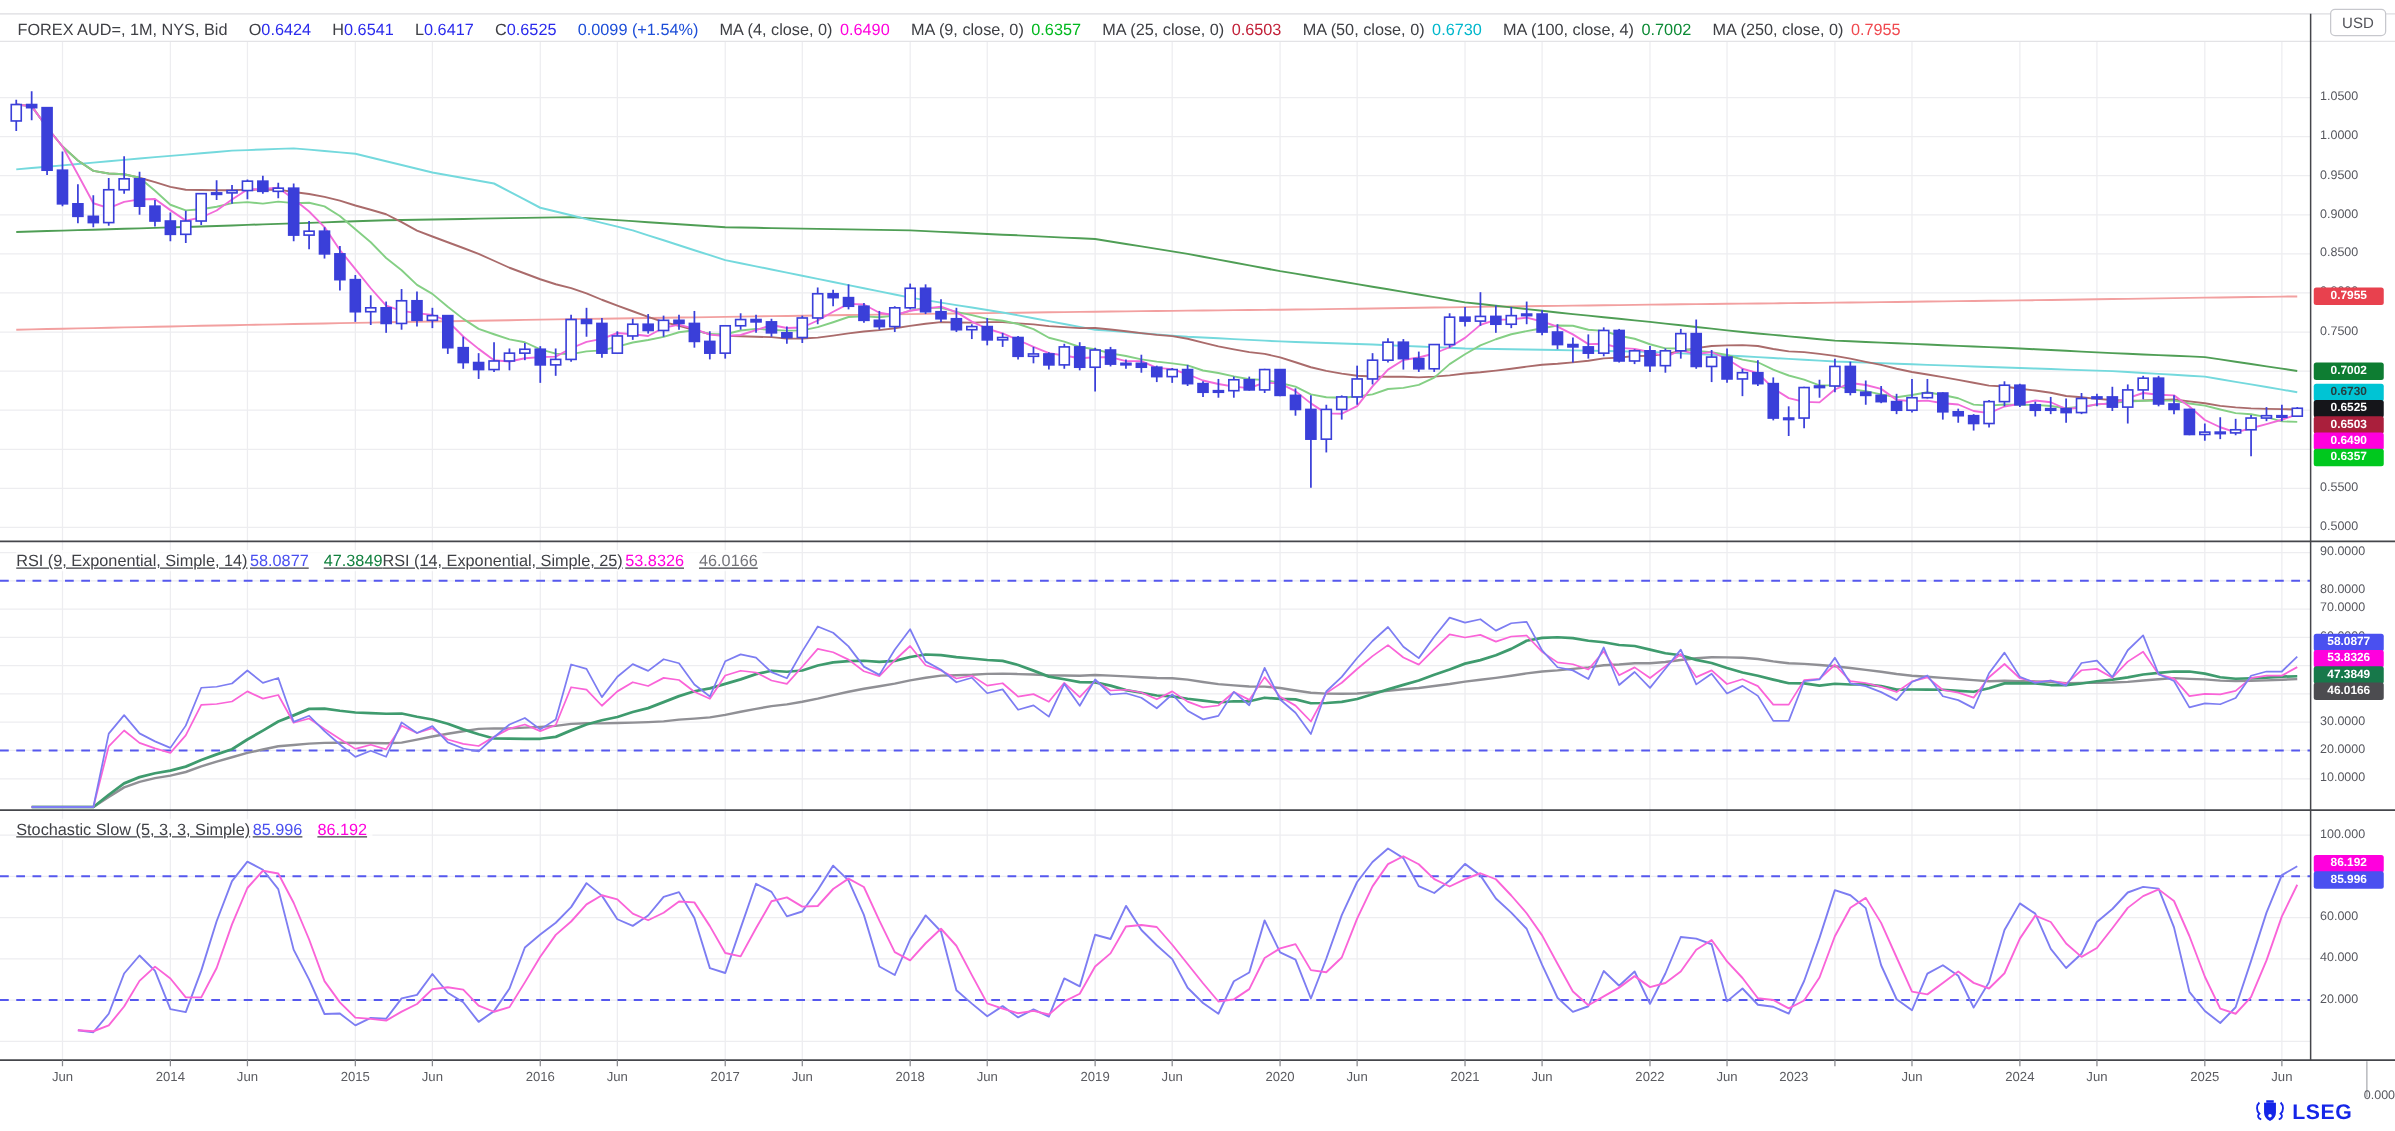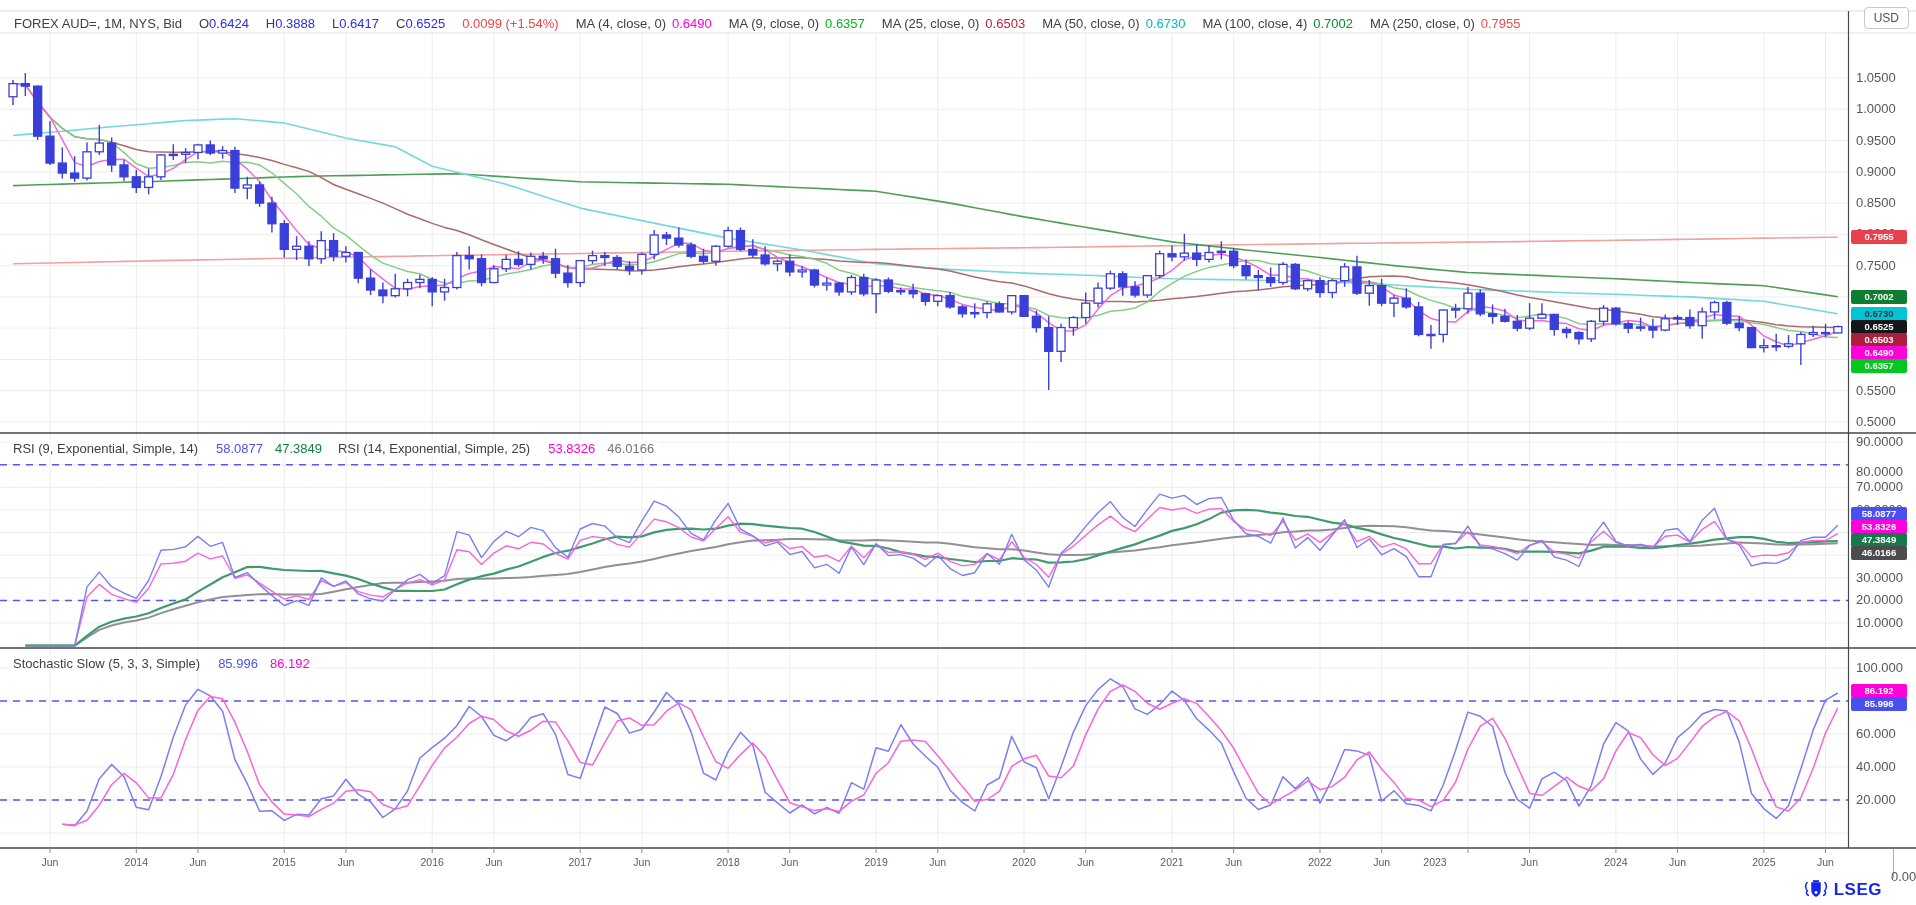--- a/index.html
+++ b/index.html
@@ -4,32 +4,32 @@
 <style>
   html,body{margin:0;padding:0;background:#fff;}
   #app{position:relative;width:1916px;height:905px;background:#fff;overflow:hidden;
        font-family:"Liberation Sans","DejaVu Sans",sans-serif;-webkit-font-smoothing:antialiased;}
   #chart-svg{position:absolute;left:0;top:0;}
   
   #header{position:absolute;left:14px;top:11px;height:24px;display:flex;align-items:center;gap:17px;
           font-size:13px;color:#3f4045;white-space:nowrap;z-index:5;}
   .q-pair .pfx{color:#3f4045;}
   .q-pair .val{color:#2b2bec;}
-  .chg{color:#ef4444;}
+  .chg{color:#1d4ed8;}
   .ma-item{display:flex;gap:6px;}
   
   #usd-btn{position:absolute;right:7px;top:7px;padding:3px 9px;border:1px solid #c7c8cd;border-radius:4px;
            font-size:12px;color:#53545a;background:#fff;z-index:6;cursor:pointer;}
   
-  .panel-legend{position:absolute;left:13px;display:flex;gap:16px;font-size:13px;color:#3f4045;
-                white-space:nowrap;z-index:5;background:rgba(255,255,255,.75);padding:1px 4px 1px 0;}
+  .panel-legend{position:absolute;left:13px;display:flex;font-size:13px;color:#3f4045;
+                white-space:nowrap;z-index:5;background:rgba(255,255,255,.75);padding:1px 4px 1px 0;text-decoration:underline;}
   .panel-legend .vals{display:flex;gap:12px;margin-left:2px;}
   
   #axis-col{position:absolute;left:1848px;top:0;width:68px;height:848px;z-index:4;}
-  .ytick{position:absolute;left:8px;height:14px;line-height:14px;font-size:13px;color:#56575e;}
+  .ytick{position:absolute;left:8px;height:14px;line-height:14px;font-size:10px;color:#56575e;}
   .badge{position:absolute;left:3px;width:56px;height:14px;line-height:14px;border-radius:2px;
          font-size:9.5px;font-weight:bold;text-align:center;z-index:5;}
   
   #time-axis{position:absolute;left:0;top:848px;width:1916px;height:34px;z-index:4;}
   .xtick{position:absolute;top:8px;width:44px;margin-left:-22px;text-align:center;
          font-size:10.5px;color:#5a5b60;}
   
   #lseg-logo{position:absolute;right:34px;bottom:4px;display:flex;align-items:center;gap:5px;z-index:6;}
   #lseg-logo-text{font-size:17px;font-weight:bold;color:#1526e8;letter-spacing:.5px;}
 </style>
@@ -448,21 +448,21 @@
       <line x1="1677.55" x2="1677.55" y1="848" y2="853" stroke="#86878c"></line>
       <line x1="1763.86" x2="1763.86" y1="848" y2="853" stroke="#86878c"></line>
       <line x1="1825.51" x2="1825.51" y1="848" y2="853" stroke="#86878c"></line>
       <line x1="1893.5" x2="1893.5" y1="849" y2="878" stroke="#aaabb0"></line>
     </svg>
 
   <div id="header">
     <span>FOREX AUD=, 1M, NYS, Bid</span>
 
   <div class="q-pair"><span class="pfx">O</span><span class="val">0.6424</span></div>
-      <div class="q-pair"><span class="pfx">H</span><span class="val">0.3888</span></div>
+      <div class="q-pair"><span class="pfx">H</span><span class="val">0.6541</span></div>
       <div class="q-pair"><span class="pfx">L</span><span class="val">0.6417</span></div>
       <div class="q-pair"><span class="pfx">C</span><span class="val">0.6525</span></div>
       <div class="chg">0.0099 (+1.54%)</div>
       <div class="ma-item">
         <span>MA (4, close, 0)</span>
         <span style="color: rgb(255, 0, 221);">0.6490</span>
       </div>
       <div class="ma-item">
         <span>MA (9, close, 0)</span>
         <span style="color: rgb(0, 184, 30);">0.6357</span>

